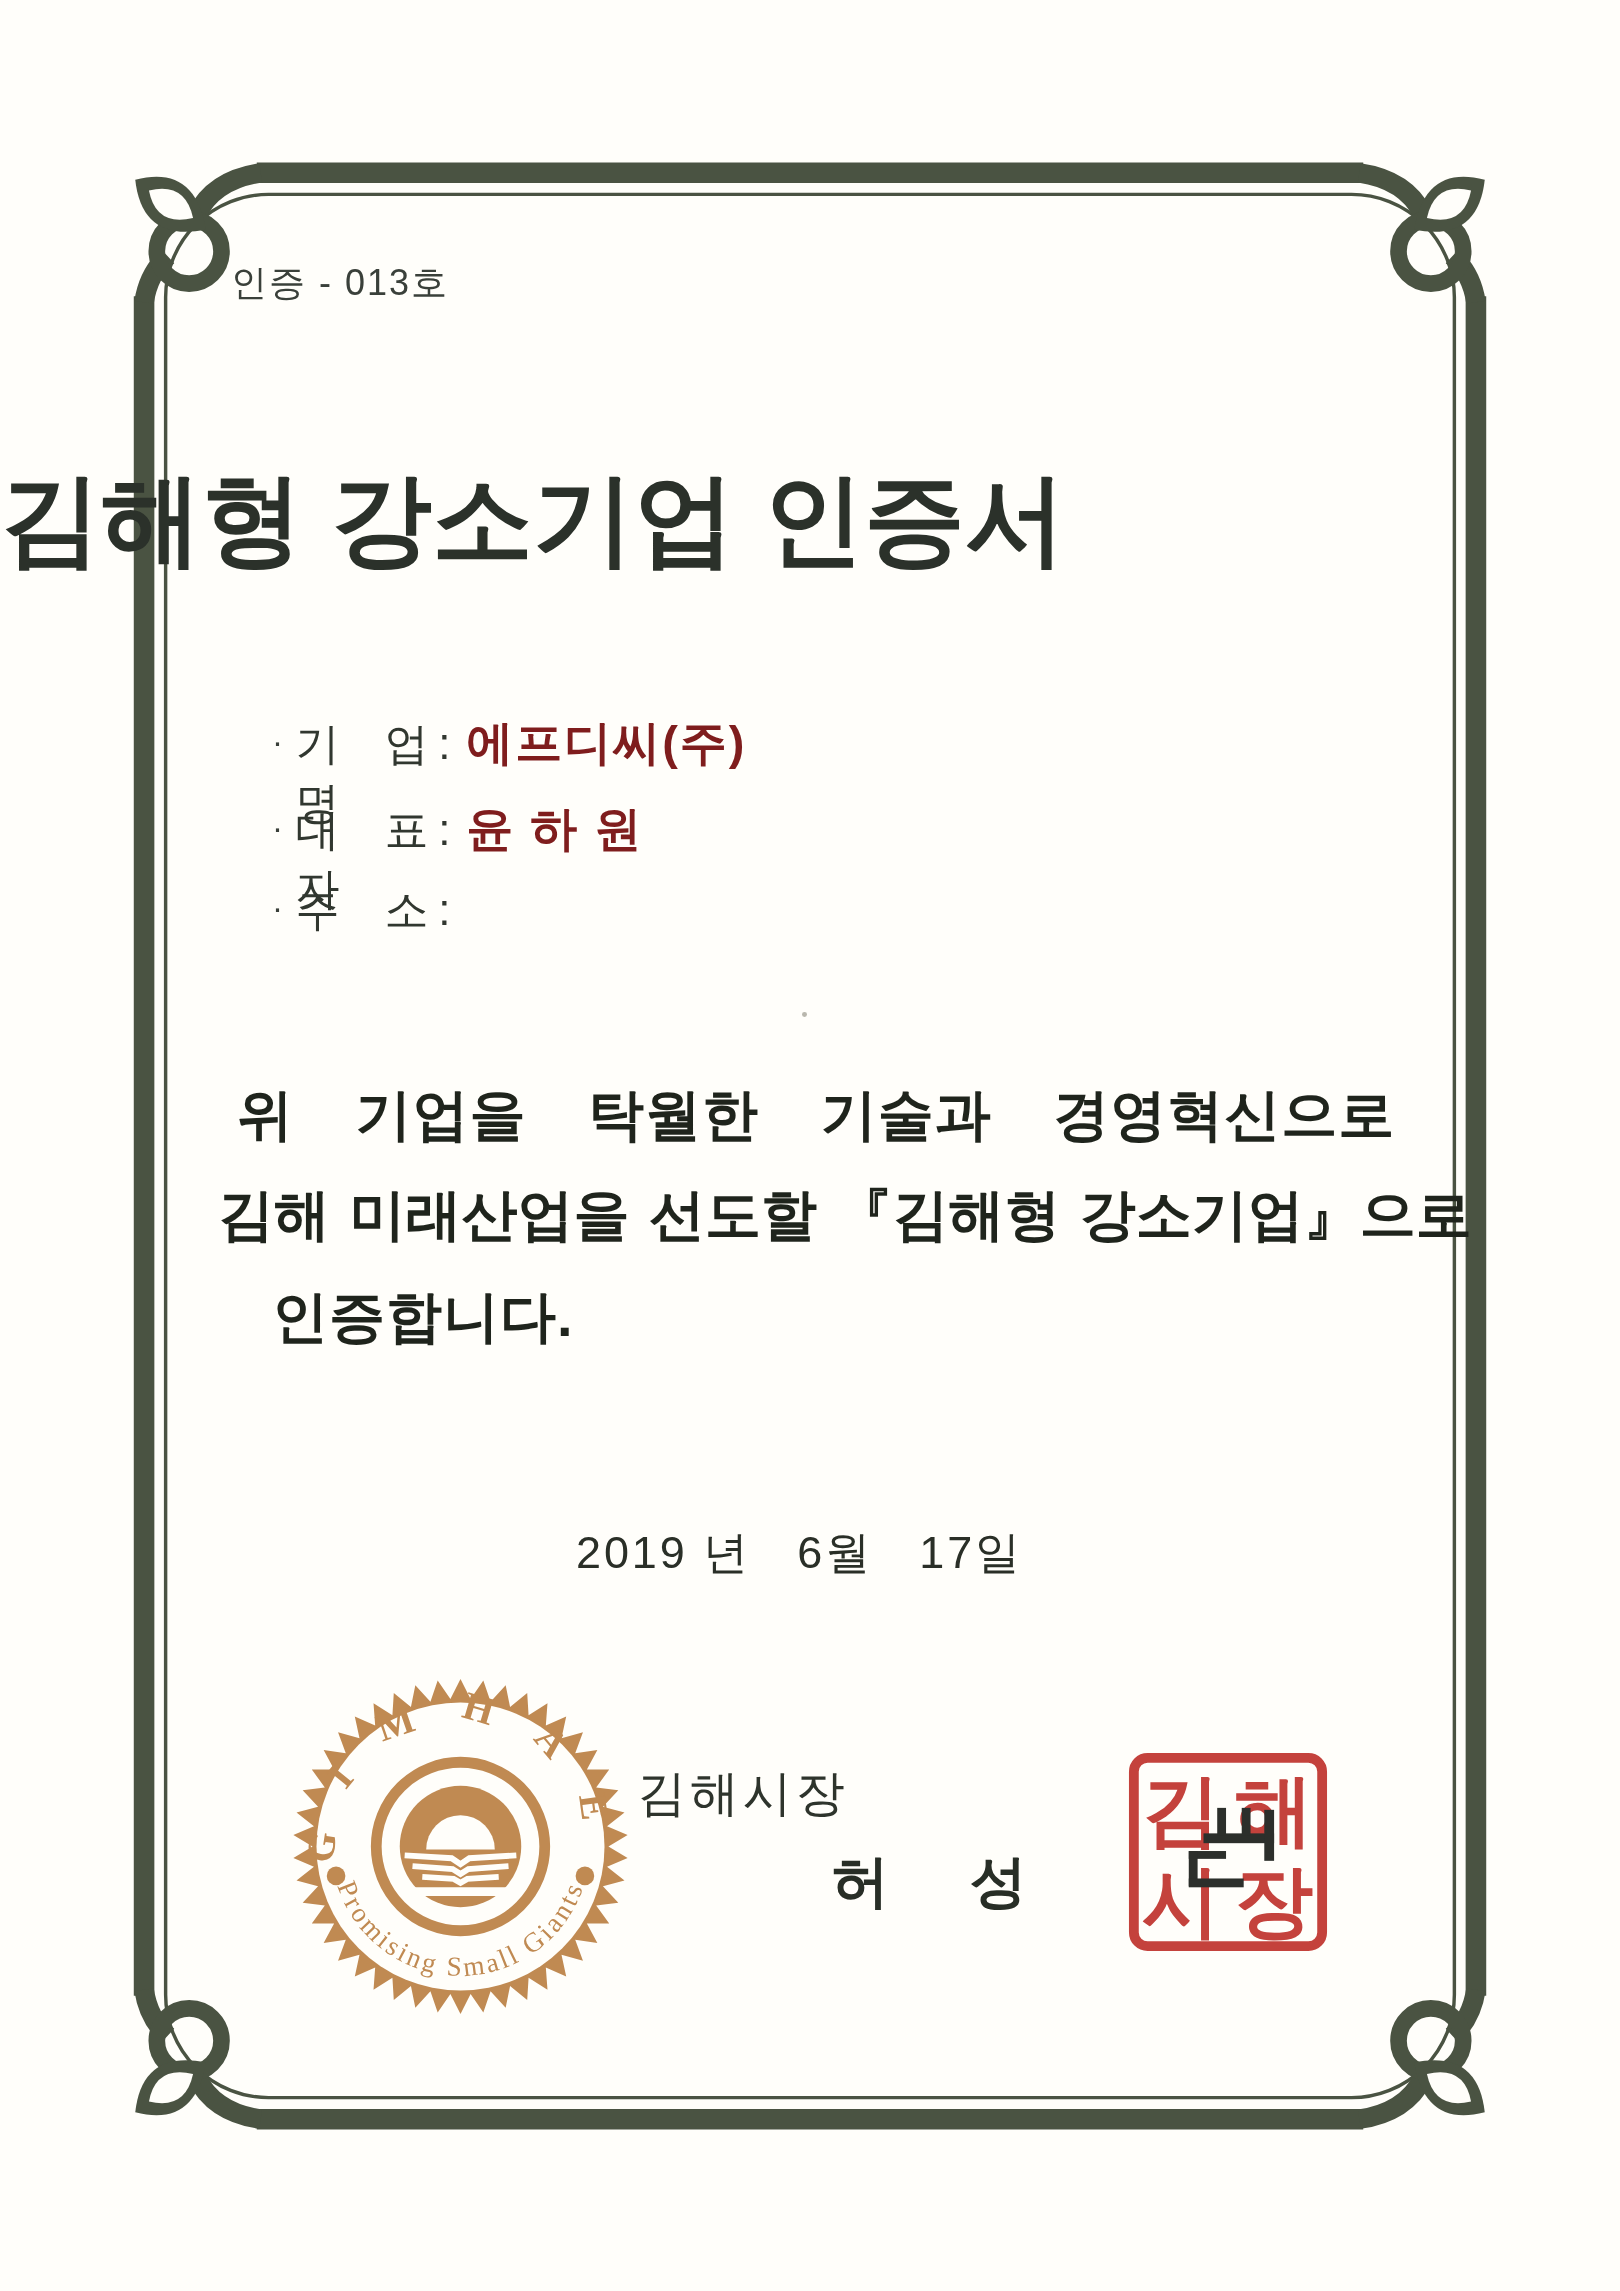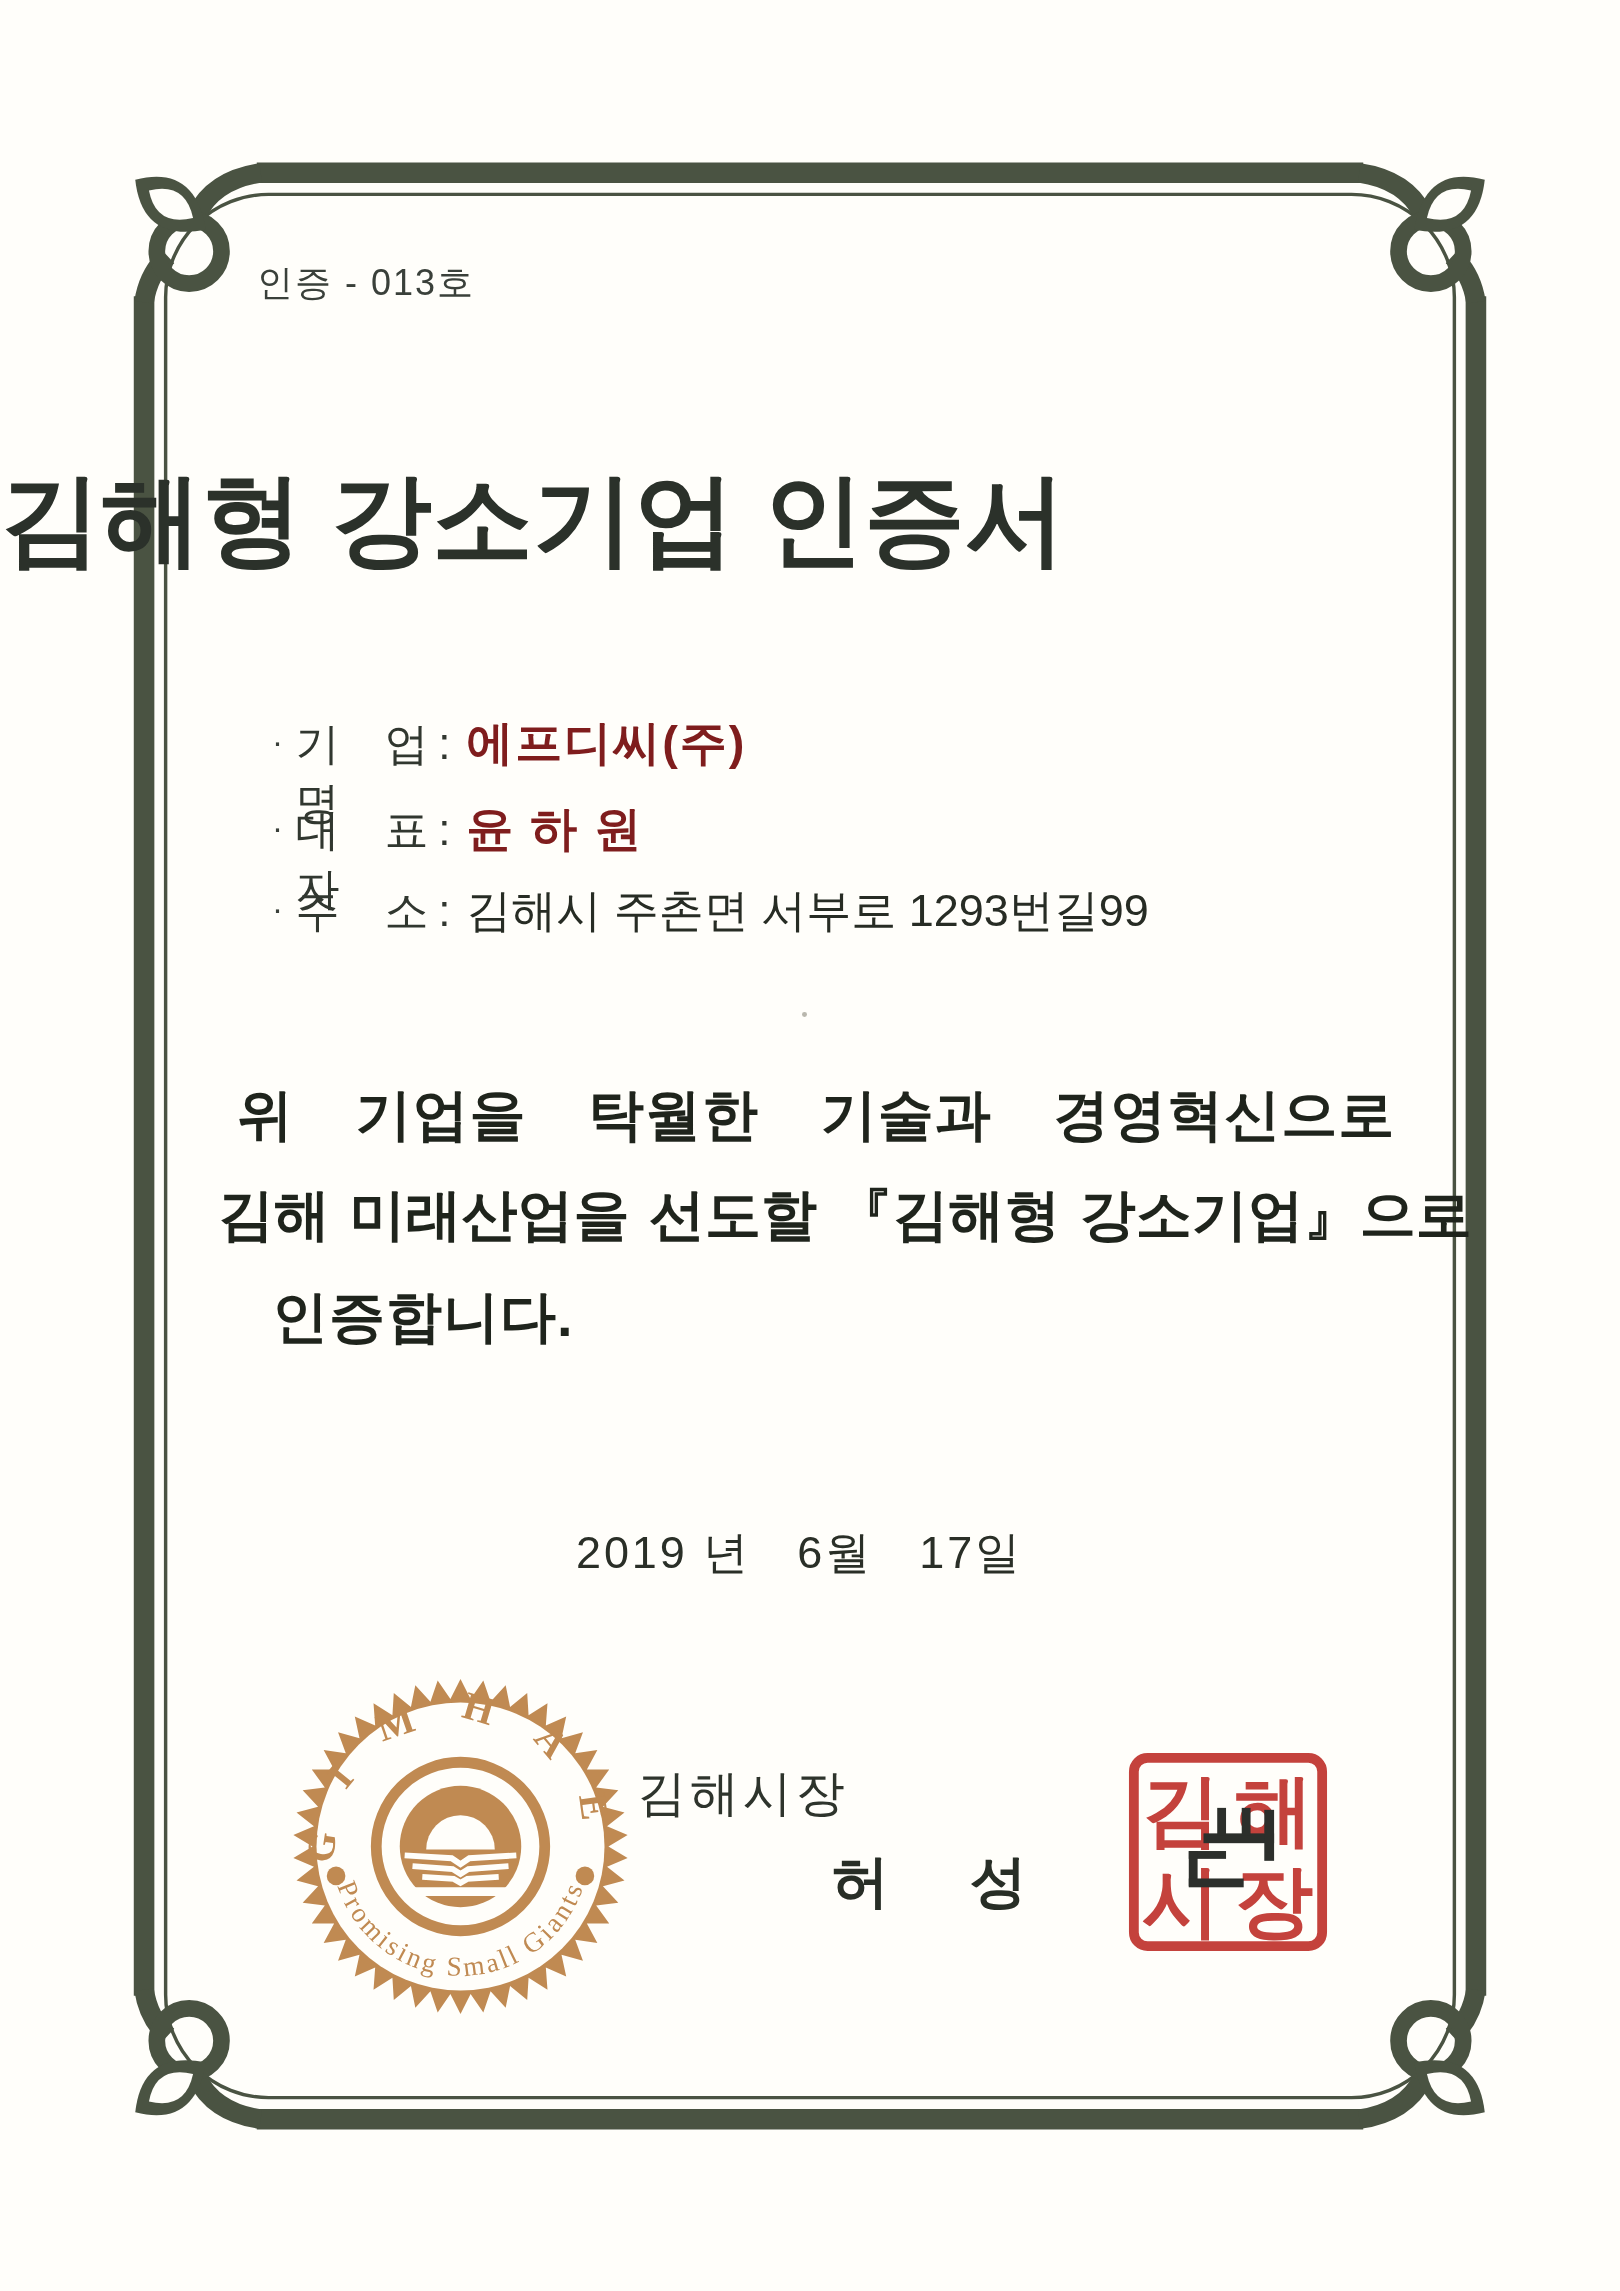--- a/index.html
+++ b/index.html
@@ -6,21 +6,21 @@
   .page{
     position:relative;width:1620px;height:2292px;margin:0 auto;
     background:#fffefa;overflow:hidden;
     font-family:"Liberation Sans","DejaVu Sans",sans-serif;
     color:#23281f;
   }
   .abs{position:absolute;}
   svg{display:block;}
 
   .cert-no{
-    left:231px;top:259px;font-size:36px;letter-spacing:2px;color:#3a403a;margin-left:26px;
+    left:231px;top:259px;font-size:36px;letter-spacing:2px;color:#3a403a;
   }
   .title{
     left:0;right:0;top:453px;
     font-size:101px;font-weight:800;letter-spacing:0px;color:#2b312a;margin:0;
   }
 
   .field-row{left:272px;display:flex;align-items:baseline;color:#2f352e;}
   .row-company{top:712px;}
   .row-ceo{top:798px;}
   .row-addr{top:881px;}
@@ -105,21 +105,20 @@
   <div class="abs field-row row-ceo">
     <span class="bullet">·</span>
     <span class="flabel">대 표 자</span>
     <span class="colon">:</span>
     <span class="fvalue">윤 하 원</span>
   </div>
   <div class="abs field-row row-addr">
     <span class="bullet">·</span>
     <span class="flabel">주 소</span>
     <span class="colon">:</span>
-    <span class="fvalue normal">김해시 주촌면 서부로 1293번길99</span>
   </div>
 
   <div class="abs speck"></div>
 
   <p class="abs body-line l2">김해 미래산업을 선도할 『김해형 강소기업』으로</p>
   <p class="abs body-line l1">위 기업을 탁월한 기술과 경영혁신으로</p>
   <p class="abs body-line l3">인증합니다.</p>
 
   <div class="abs date-line">2019 년   6월   17일</div>
 

